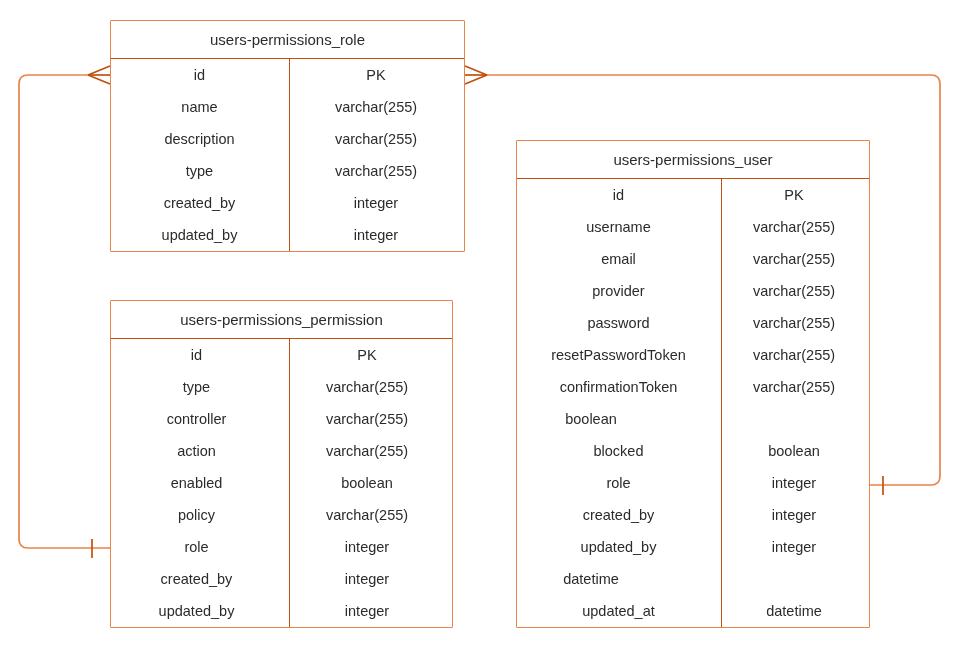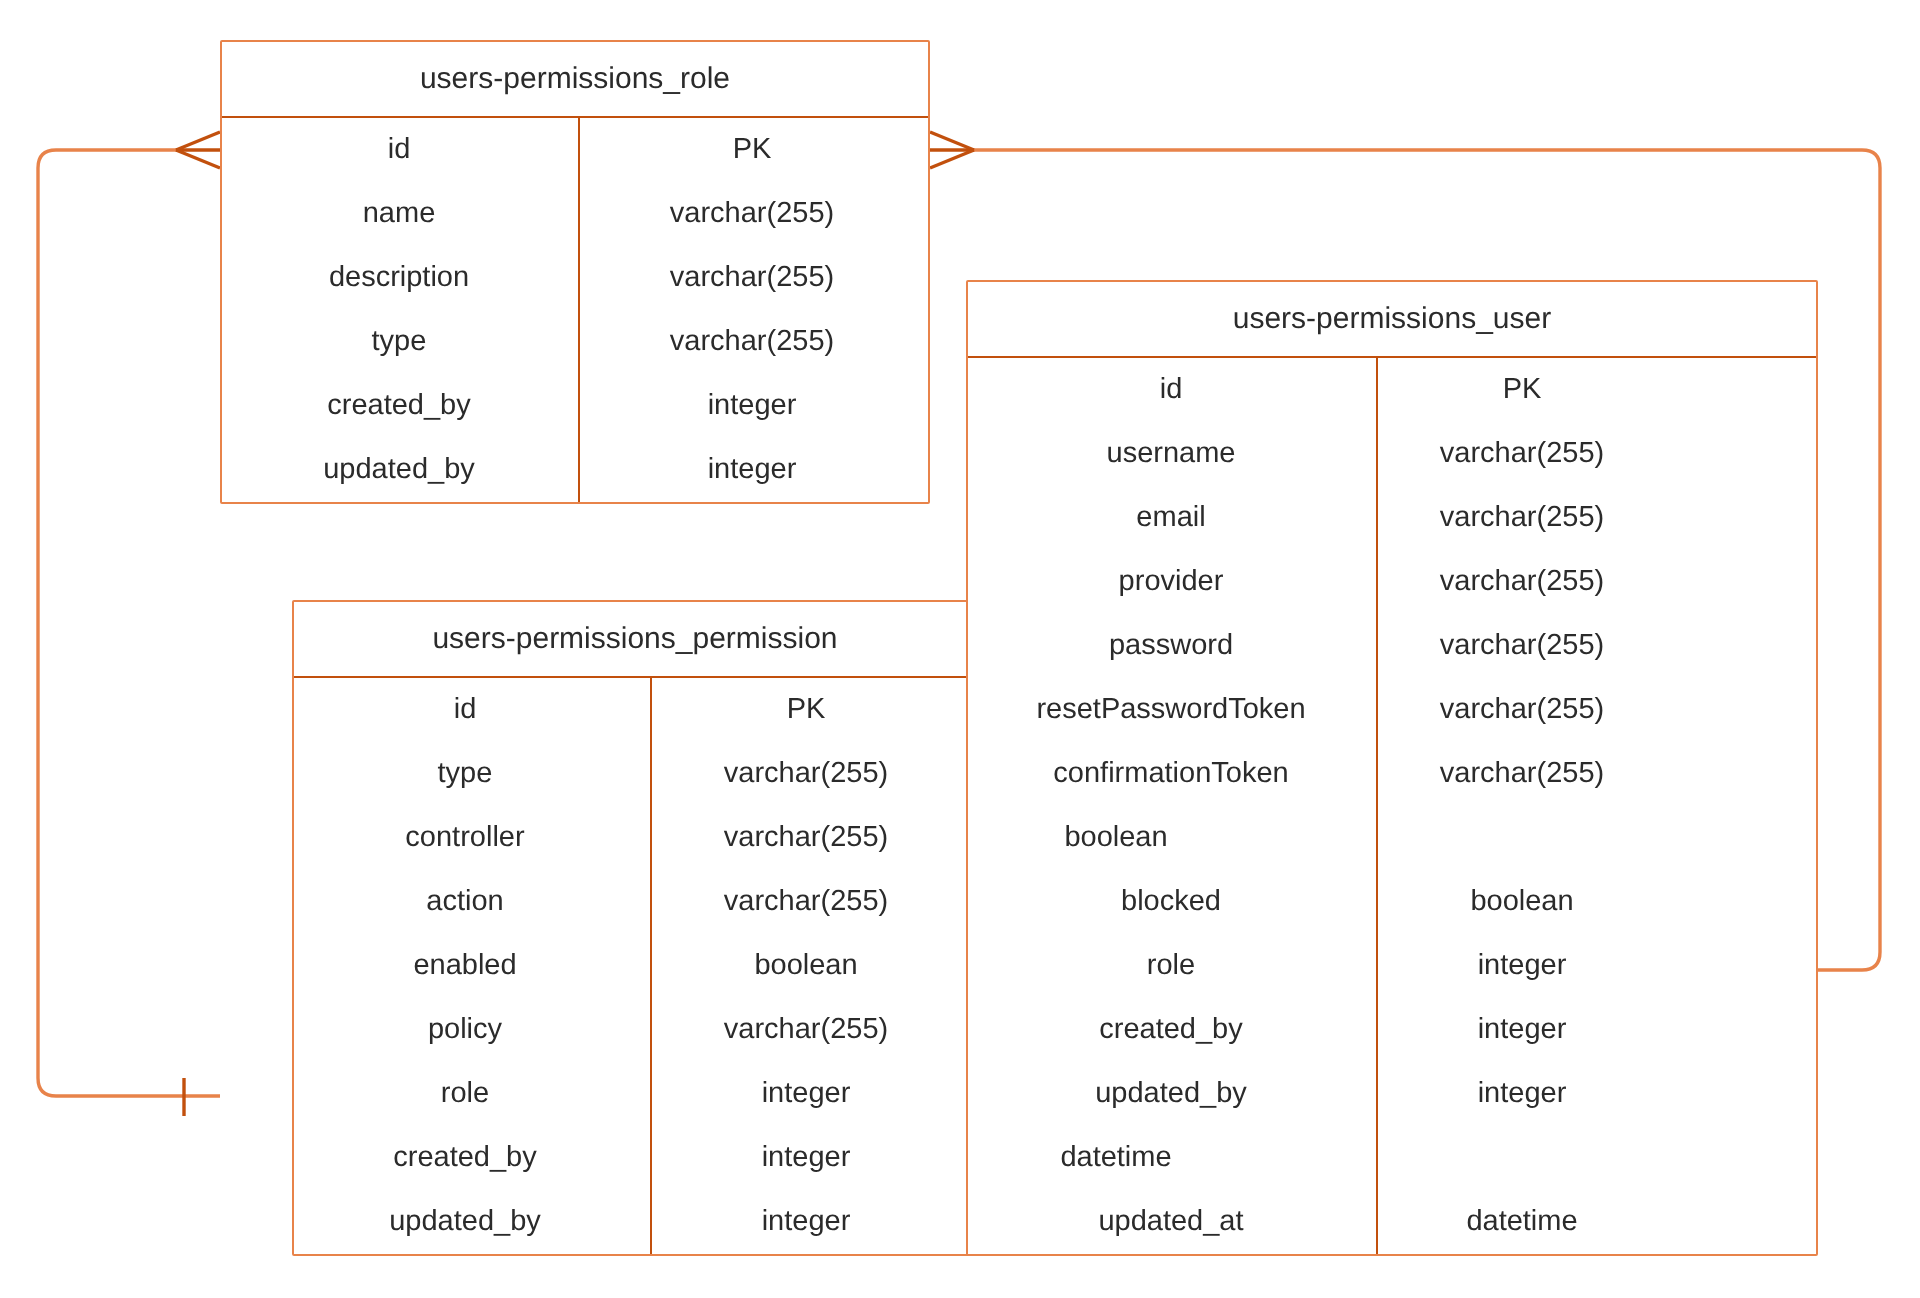--- a/index.html
+++ b/index.html
@@ -136,21 +136,21 @@
         <div class="fname">created_by</div>
         <div class="ftype">integer</div>
       </div>
       <div class="frow">
         <div class="fname">updated_by</div>
         <div class="ftype">integer</div>
       </div>
     </div>
   </div>
 
-  <div class="entity c-perm" style="left:110px; top:300px; width:343px;margin-left:36px;">
+  <div class="entity c-perm" style="left:110px; top:300px; width:343px;">
     <div class="entity-title">users-permissions_permission</div>
     <div class="entity-body">
       <div class="col-divider" style="left:178px;"></div>
       <div class="frow">
         <div class="fname">id</div>
         <div class="ftype">PK</div>
       </div>
       <div class="frow">
         <div class="fname">type</div>
         <div class="ftype">varchar(255)</div>
@@ -179,21 +179,21 @@
         <div class="fname">created_by</div>
         <div class="ftype">integer</div>
       </div>
       <div class="frow">
         <div class="fname">updated_by</div>
         <div class="ftype">integer</div>
       </div>
     </div>
   </div>
 
-  <div class="entity c-user" style="left:483px; top:140px; width:426px;">
+  <div class="entity c-user" style="left:516px; top:140px; width:354px;">
     <div class="entity-title">users-permissions_user</div>
     <div class="entity-body">
       <div class="col-divider" style="left:204px;"></div>
       <div class="frow">
         <div class="fname">id</div>
         <div class="ftype">PK</div>
       </div>
       <div class="frow">
         <div class="fname">username</div>
         <div class="ftype">varchar(255)</div>

